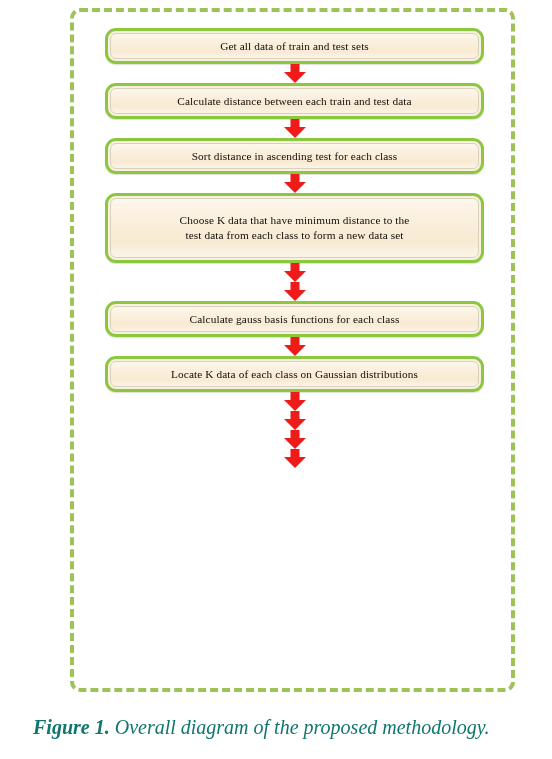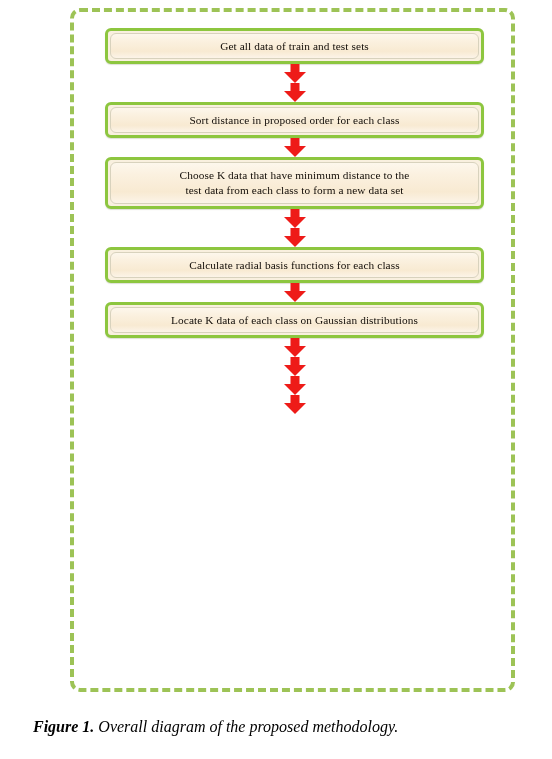--- a/index.html
+++ b/index.html
@@ -40,21 +40,21 @@
     top: 28px;
     width: 379px;
   }
 
   
   .proc-box {
     position: relative;
     box-sizing: border-box;
     width: 379px;
     border: 3px solid #8dc63f;
-    border-radius: 6px;
+    border-radius: 11px;
     background: #f9f0df;
     padding: 2px;
     box-shadow: 0 1px 1px rgba(120,130,90,0.25);
   }
   .proc-inner {
     box-sizing: border-box;
     width: 100%;
     height: 100%;
     border: 1px solid #d8d2bd;
     border-radius: 6px;
@@ -73,21 +73,21 @@
     display: block;
     color: #120d08;
     font-size: 11.3px;
     line-height: 15px;
     letter-spacing: 0.1px;
     padding: 0 8px;
     white-space: pre-line;
   }
 
   .h1 .proc-inner { height: 26px; }
-  .h2 .proc-inner { height: 42px; }
+  .h2 .proc-inner { height: 60px; }
 
   
   .arrow-gap {
     position: relative;
     height: 19px;
     width: 379px;
   }
   .arrow {
     position: absolute;
     left: 50%;
@@ -116,23 +116,23 @@
     border-right: 11px solid transparent;
     border-top: 11px solid #ee1b18;
   }
 
   
   .caption {
     position: absolute;
     left: 33px;
     top: 716px;
     width: 490px;
-    font-size: 16px;
+    font-size: 20px;
     line-height: 22px;
-    color: #000000;
+    color: #0f766e;
     font-style: italic;
   }
   .caption .cap-label {
     font-weight: bold;
     font-style: italic;
   }
   .caption .cap-text {
     font-style: italic;
   }
 </style>
@@ -150,30 +150,35 @@
         <span class="proc-label">Get all data of train and test sets</span>
       </div>
     </div>
     <div class="arrow-gap">
       <div class="arrow">
         <div class="stem"></div>
         <div class="head"></div>
       </div>
     </div>
 
-    <div class="arrow-gap">
-      <div class="arrow">
-        <div class="stem"></div>
-        <div class="head"></div>
-      </div>
-    </div>
-
-    <div class="proc-box h1">
-      <div class="proc-inner">
-        <span class="proc-label">Sort distance in proposed order for each class</span>
+    <div class="proc-box h1">
+      <div class="proc-inner">
+        <span class="proc-label">Calculate distance between each train and test data</span>
+      </div>
+    </div>
+    <div class="arrow-gap">
+      <div class="arrow">
+        <div class="stem"></div>
+        <div class="head"></div>
+      </div>
+    </div>
+
+    <div class="proc-box h1">
+      <div class="proc-inner">
+        <span class="proc-label">Sort distance in ascending test for each class</span>
       </div>
     </div>
     <div class="arrow-gap">
       <div class="arrow">
         <div class="stem"></div>
         <div class="head"></div>
       </div>
     </div>
 
     <div class="proc-box h2">
@@ -191,21 +196,21 @@
 
     <div class="arrow-gap">
       <div class="arrow">
         <div class="stem"></div>
         <div class="head"></div>
       </div>
     </div>
 
     <div class="proc-box h1">
       <div class="proc-inner">
-        <span class="proc-label">Calculate radial basis functions for each class</span>
+        <span class="proc-label">Calculate gauss basis functions for each class</span>
       </div>
     </div>
     <div class="arrow-gap">
       <div class="arrow">
         <div class="stem"></div>
         <div class="head"></div>
       </div>
     </div>
 
     <div class="proc-box h1">

